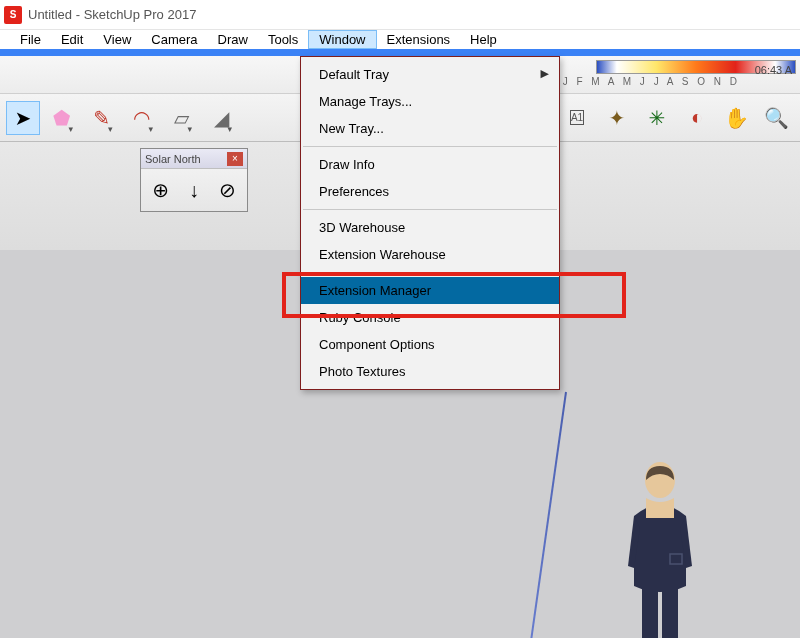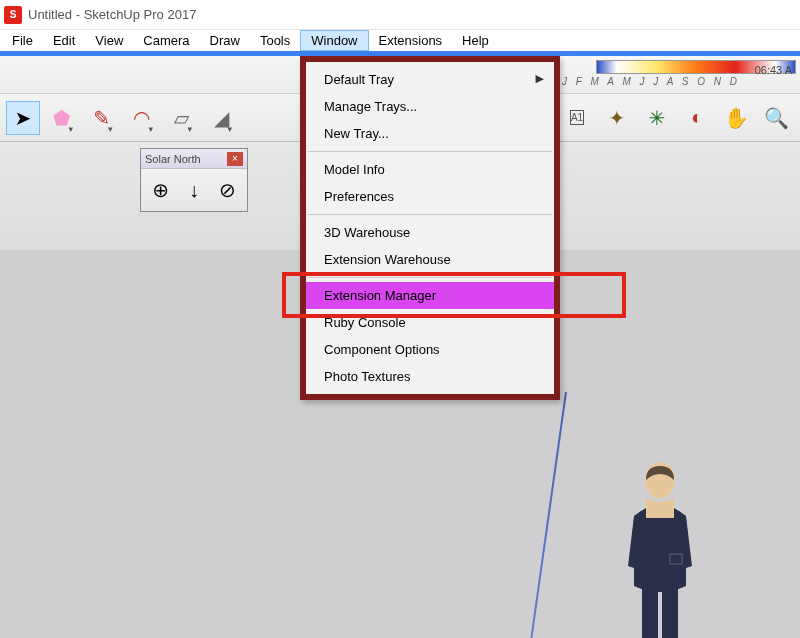--- a/index.html
+++ b/index.html
@@ -28,22 +28,22 @@
     border-radius: 2px;
     display: flex; align-items: center; justify-content: center;
     margin-right: 6px;
     color: #fff; font-size: 10px; font-weight: bold;
   }
   .title-text { color: #555; }
   .menu-bar {
     height: 26px;
     display: flex;
     align-items: stretch;
-    padding: 0 2px;
-    border-bottom: 5px solid #3b82f6;
+    padding: 0 10px;
+    border-bottom: 7px solid #3b82f6;
     background: #fff;
   }
   .menu-item {
     padding: 0 10px;
     display: flex; align-items: center;
     cursor: default;
   }
   .menu-item.open {
     background: #cde8ff;
     border: 1px solid #7abdf7;
@@ -58,21 +58,21 @@
     position: absolute; right: 4px; top: 4px;
     display: flex; align-items: center; gap: 4px;
   }
   .shadow-bar {
     width: 200px; height: 14px;
     background: linear-gradient(90deg,#2b4fc1,#fff 10%,#ffe76a 30%,#ff7a1a 50%,#e2231a 70%,#fff 90%,#2b4fc1);
     border: 1px solid #999;
   }
   .month-letters {
     position: absolute; right: 60px; top: 20px;
-    font-size: 10px; letter-spacing: 3px; color: #666; font-style: italic;
+    font-size: 10px; letter-spacing: 3px; color: #666;
   }
   .time-label {
     position: absolute; right: 4px; top: 4px;
     font-size: 11px; color: #444;
   }
   .toolbar {
     height: 48px;
     background: linear-gradient(#f4f4f4,#e8e8e8);
     border-bottom: 1px solid #bcbcbc;
     display: flex;
@@ -103,31 +103,31 @@
   .viewport-top {
     position: absolute; left: 0; right: 0; top: 0; height: 108px;
     background: linear-gradient(#e8e8e8,#dddddd);
   }
   
   .dropdown {
     position: absolute;
     left: 300px; top: 56px;
     width: 260px;
     background: #f2f2f2;
-    border: 6px solid #7f1d1d;
+    border: 1px solid #7f1d1d;
     box-shadow: 2px 3px 6px rgba(0,0,0,.25);
     padding: 4px 0;
     z-index: 50;
   }
   .dd-item {
     padding: 6px 18px;
     cursor: default;
     position: relative;
   }
-  .dd-item.hover { background: #d946ef; }
+  .dd-item.hover { background: #0369a1; }
   .dd-sep { height: 1px; background: #c8c8c8; margin: 4px 2px; }
   .dd-item .arrow-r {
     position: absolute; right: 10px; top: 6px; font-size: 11px; color: #333;
   }
   .highlight-box {
     position: absolute;
     left: 282px; top: 272px;
     width: 344px; height: 46px;
     border: 4px solid #e2231a;
     z-index: 60;
@@ -287,21 +287,21 @@
       <div class="ic">↓</div>
       <div class="ic">⊘</div>
     </div>
 </div>
 
 <div class="dropdown" id="dropdown">
     <div class="dd-item">Default Tray<span class="arrow-r">▶</span></div>
     <div class="dd-item">Manage Trays...</div>
     <div class="dd-item">New Tray...</div>
     <div class="dd-sep"></div>
-    <div class="dd-item">Model Info</div>
+    <div class="dd-item">Draw Info</div>
     <div class="dd-item">Preferences</div>
     <div class="dd-sep"></div>
     <div class="dd-item">3D Warehouse</div>
     <div class="dd-item">Extension Warehouse</div>
     <div class="dd-sep"></div>
     <div class="dd-item hover">Extension Manager</div>
     <div class="dd-item">Ruby Console</div>
     <div class="dd-item">Component Options</div>
     <div class="dd-item">Photo Textures</div>
   </div>

